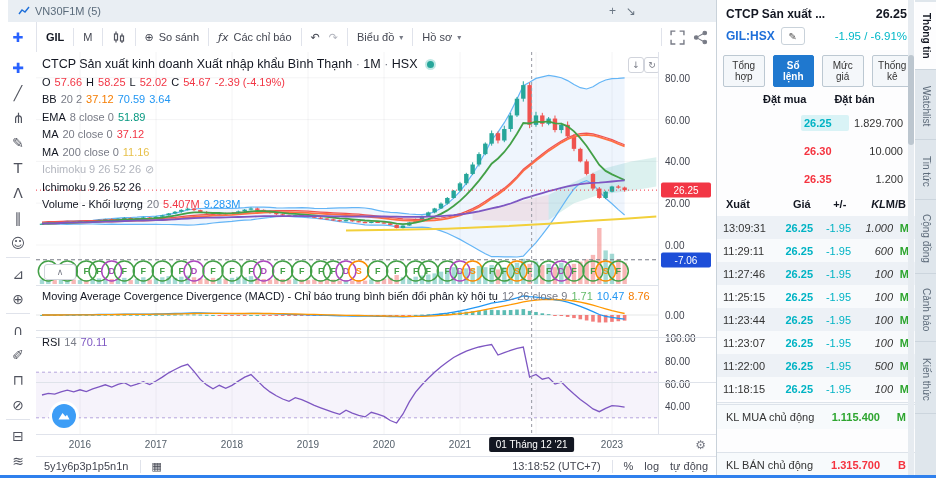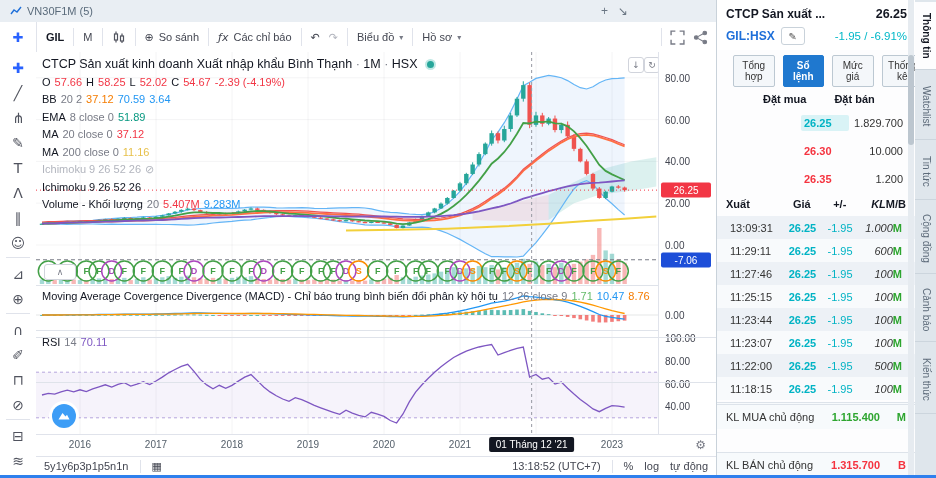--- a/index.html
+++ b/index.html
@@ -1,21 +1,21 @@
 <!DOCTYPE html>
 <html><head>
 <meta charset="utf-8">
 <style>
   html,body{margin:0;padding:0;background:#d7dde3;}
   #app{position:relative;width:936px;height:478px;background:#fff;overflow:hidden;
        font-family:"Liberation Sans",sans-serif;font-size:11px;color:#434651;
        border-bottom:3px solid #2f80ed;box-sizing:border-box;}
   .ico{font-family:"DejaVu Sans",sans-serif;}
   
-  .tabbar{position:absolute;left:0;top:0;width:716px;height:22px;background:#e9eef3;
+  .tabbar{position:absolute;left:8px;top:0;width:716px;height:22px;background:#e9eef3;
           display:flex;align-items:stretch;border-bottom:1px solid #d6dce3;}
   .ctab{display:flex;align-items:center;gap:5px;padding:0 10px;font-size:11px;color:#5a6b7b;cursor:pointer;}
   .ctab.active{background:#fff;color:#131722;font-weight:bold;border-bottom:2px solid #1e6fd9;}
   .ctab .x{color:#1e6fd9;font-weight:bold;font-size:11px;margin-left:2px;}
   .tabbar-right{margin-left:auto;display:flex;align-items:center;gap:10px;padding-right:88px;color:#6a7683;}
   .tabbar-right span{cursor:pointer;font-size:12px;}
   
   .toolbar{position:absolute;left:0;top:22px;width:716px;height:30px;background:#fff;
            border-bottom:1px solid #e0e3eb;display:flex;align-items:center;}
   .tb-left-cell{width:36px;height:30px;display:flex;align-items:center;justify-content:center;
@@ -67,34 +67,34 @@
   .rp-content{position:absolute;left:0;top:0;width:198px;height:478px;background:#fdfdfe;}
   .rp-head{position:absolute;left:0;top:0;width:198px;height:50px;background:#fff;}
   .rp-title-row{position:absolute;left:9px;right:8px;top:7px;display:flex;justify-content:space-between;align-items:center;}
   .rp-title{font-size:12px;font-weight:bold;color:#131722;}
   .rp-price{font-size:12.5px;font-weight:bold;color:#131722;}
   .rp-sym-row{position:absolute;left:9px;right:8px;top:27px;display:flex;align-items:center;}
   .rp-sym{color:#1e6fd9;font-size:12px;font-weight:bold;}
   .edit-btn{margin-left:6px;width:22px;height:16px;border:1px solid #c9d2da;border-radius:3px;background:#fff;
             font-size:10px;color:#555;display:flex;align-items:center;justify-content:center;cursor:pointer;}
   .rp-chg{margin-left:auto;color:#00b8c8;font-weight:normal;font-size:11.5px;}
-  .rp-tabs{position:absolute;left:16px;top:55px;width:190px;display:flex;gap:8px;}
+  .rp-tabs{position:absolute;left:6px;top:55px;width:190px;display:flex;gap:8px;}
   .rp-tab{flex:1;height:30px;border:1px solid #bcc8d2;background:#f4f7fa;color:#333;font-size:10px;
           display:flex;align-items:center;justify-content:center;text-align:center;line-height:11px;cursor:pointer;border-radius:2px;white-space:pre-line;}
   .rp-tab.active{background:#1f78cf;border-color:#1f78cf;color:#fff;font-weight:bold;}
   .ob-head{position:absolute;left:0;top:93px;width:198px;display:flex;font-weight:bold;color:#131722;font-size:11px;}
   .ob-head span:first-child{margin-left:46px;}
   .ob-head span:last-child{margin-left:28px;}
   .ob-row{position:absolute;left:0;width:198px;height:22px;display:flex;align-items:center;font-size:11px;}
   .ob-price{margin-left:84px;width:42px;text-align:left;font-weight:bold;padding:2px 3px;border-radius:2px;}
   .ob-qty{margin-left:auto;margin-right:12px;color:#333;}
   .hl-cyan{background:#d9f3f6;}
   .c-cyan{color:#00b3c4}.c-red{color:#f5333f}.c-green{color:#2da52f}
   .tr-head{position:absolute;left:0;top:198px;width:198px;display:flex;font-weight:bold;color:#131722;padding:0 9px;box-sizing:border-box;}
-  .tr-row{position:absolute;left:0;width:198px;height:23px;display:flex;align-items:center;padding:0 13px;box-sizing:border-box;font-size:11px;}
+  .tr-row{position:absolute;left:0;width:198px;height:23px;display:flex;align-items:center;padding:0 6px;box-sizing:border-box;font-size:11px;}
   .tr-row:nth-child(odd){background:#edf1f6;}
   .col-t{width:52px;text-align:left;color:#333;}
   .col-p{width:38px;text-align:right;font-weight:bold;}
   .col-c{width:38px;text-align:right;}
   .col-v{width:42px;text-align:right;color:#333;font-style:italic;}
   .col-m{flex:1;text-align:right;font-weight:bold;}
   .sum-row{position:absolute;left:0;width:198px;height:25px;display:flex;align-items:center;padding:0 9px;box-sizing:border-box;border-top:1px solid #dde3ea;background:#f7fafc;}
   .sum-label{color:#333;}
   .sum-val{margin-left:auto;font-weight:bold;}
   .sum-tag{width:26px;text-align:right;font-weight:bold;}

